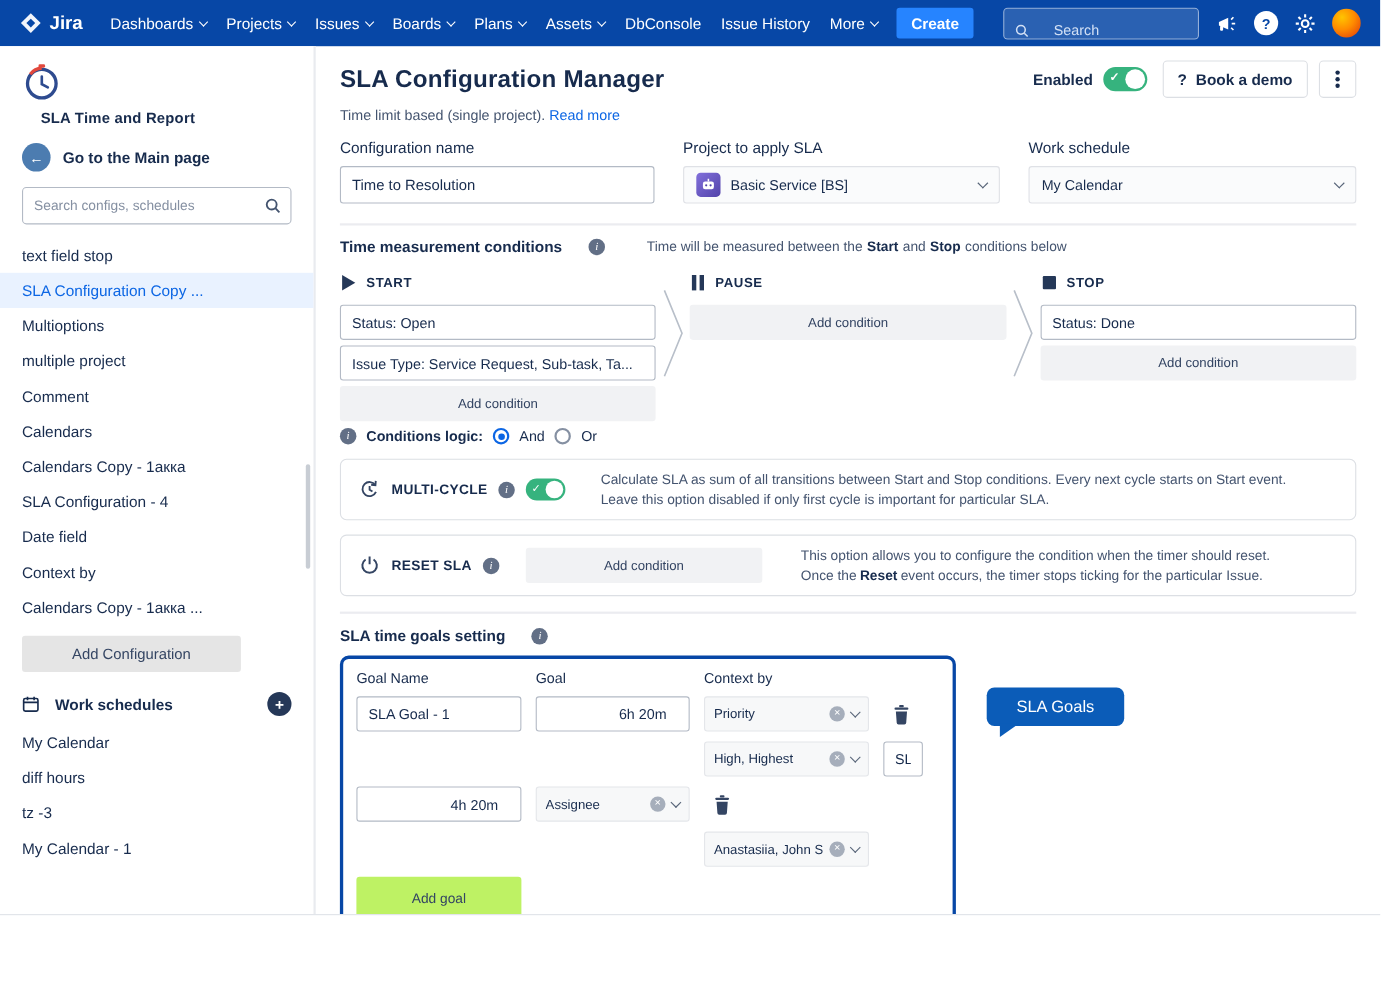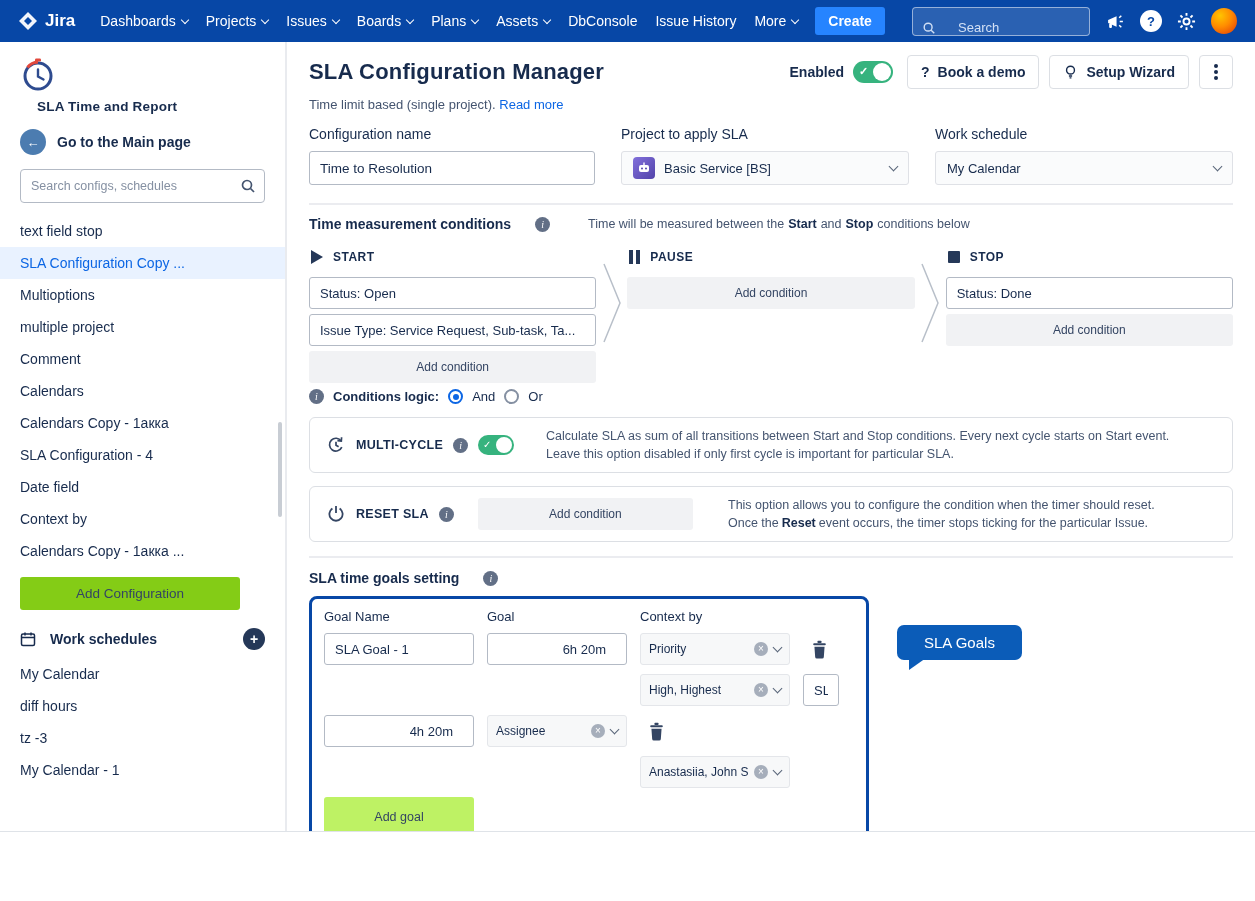--- a/index.html
+++ b/index.html
@@ -28,21 +28,21 @@
 .apptitle{font-size:13.5px;font-weight:bold;margin:1px 0 0 37px;letter-spacing:.2px}
 .back-row{display:flex;align-items:center;gap:11px;margin:15px 20px 0;font-weight:bold;font-size:14px;cursor:pointer}
 .back-circle{width:26px;height:26px;border-radius:50%;background:#4C7CB0;color:#fff;display:flex;align-items:center;justify-content:center;font-size:13px;flex:0 0 auto}
 .side-search{margin:14px 20px 0;position:relative}
 .side-search input{width:100%;height:34px;border:1.5px solid #B3BAC5;border-radius:4px;padding:0 32px 0 10px;font-size:12.5px;font-family:inherit;color:#a21caf;outline:none}
 .side-search input::placeholder{color:#8590A2}
 .side-search .mag{position:absolute;right:9px;top:9px}
 .cfg-list{margin-top:12px}
 .cfg-item{padding:8px 20px;font-size:14px;cursor:pointer;white-space:nowrap;overflow:hidden;text-overflow:ellipsis}
 .cfg-item.selected{background:#E9F2FF;color:#0C66E4}
-.add-config{display:block;margin:10px 20px 0;width:220px;height:33px;background:#84cc16;border:none;border-radius:3px;font-size:13.5px;color:#344563;cursor:pointer;font-family:inherit}
+.add-config{display:block;margin:10px 20px 0;width:199px;height:33px;background:#e5e5e5;border:none;border-radius:3px;font-size:13.5px;color:#344563;cursor:pointer;font-family:inherit}
 .ws-head{display:flex;align-items:center;gap:14px;margin:18px 20px 0;font-weight:bold;font-size:14px}
 .ws-plus{margin-left:auto;width:22px;height:22px;border-radius:50%;background:#253858;color:#fff;font-size:14px;display:flex;align-items:center;justify-content:center;cursor:pointer}
 .ws-list{margin-top:8px}
 .sb-thumb{position:absolute;right:3px;top:380px;width:4px;height:95px;border-radius:2px;background:#C8CDD4;cursor:pointer}
 
 
 .main{position:absolute;top:42px;left:289px;right:0;bottom:0;padding:13px 22px 0 20px;overflow:hidden}
 .m-head{display:flex;align-items:center}
 .m-title{font-size:22px;font-weight:bold;letter-spacing:.2px}
 .m-actions{margin-left:auto;display:flex;align-items:center;gap:10px}
@@ -262,29 +262,20 @@
         <span class="enabled-wrap">
           <span>Enabled</span>
           <span class="toggle">
               <span class="tick">✓</span>
             </span>
         </span>
         <button class="hbtn">
           <b>?</b>
           <span>Book a demo</span>
         </button>
-        <button class="hbtn">
-          <span style="display:flex">
-            <svg width="15" height="16" viewBox="0 0 16 16" fill="none" stroke="#172B4D" stroke-width="1.5">
-                <circle cx="8" cy="6" r="4.2"></circle>
-                <path d="M6.3 12.3h3.4M7 14.3h2"></path>
-              </svg>
-          </span>
-          <span>Setup Wizard</span>
-        </button>
         <span class="kebab-btn">
             <span class="kebab"></span>
           </span>
       </div>
     </div>
 
     <div class="m-sub">
       <span>Time limit based (single project).</span>
       <span class="read-more">Read more</span>
     </div>

